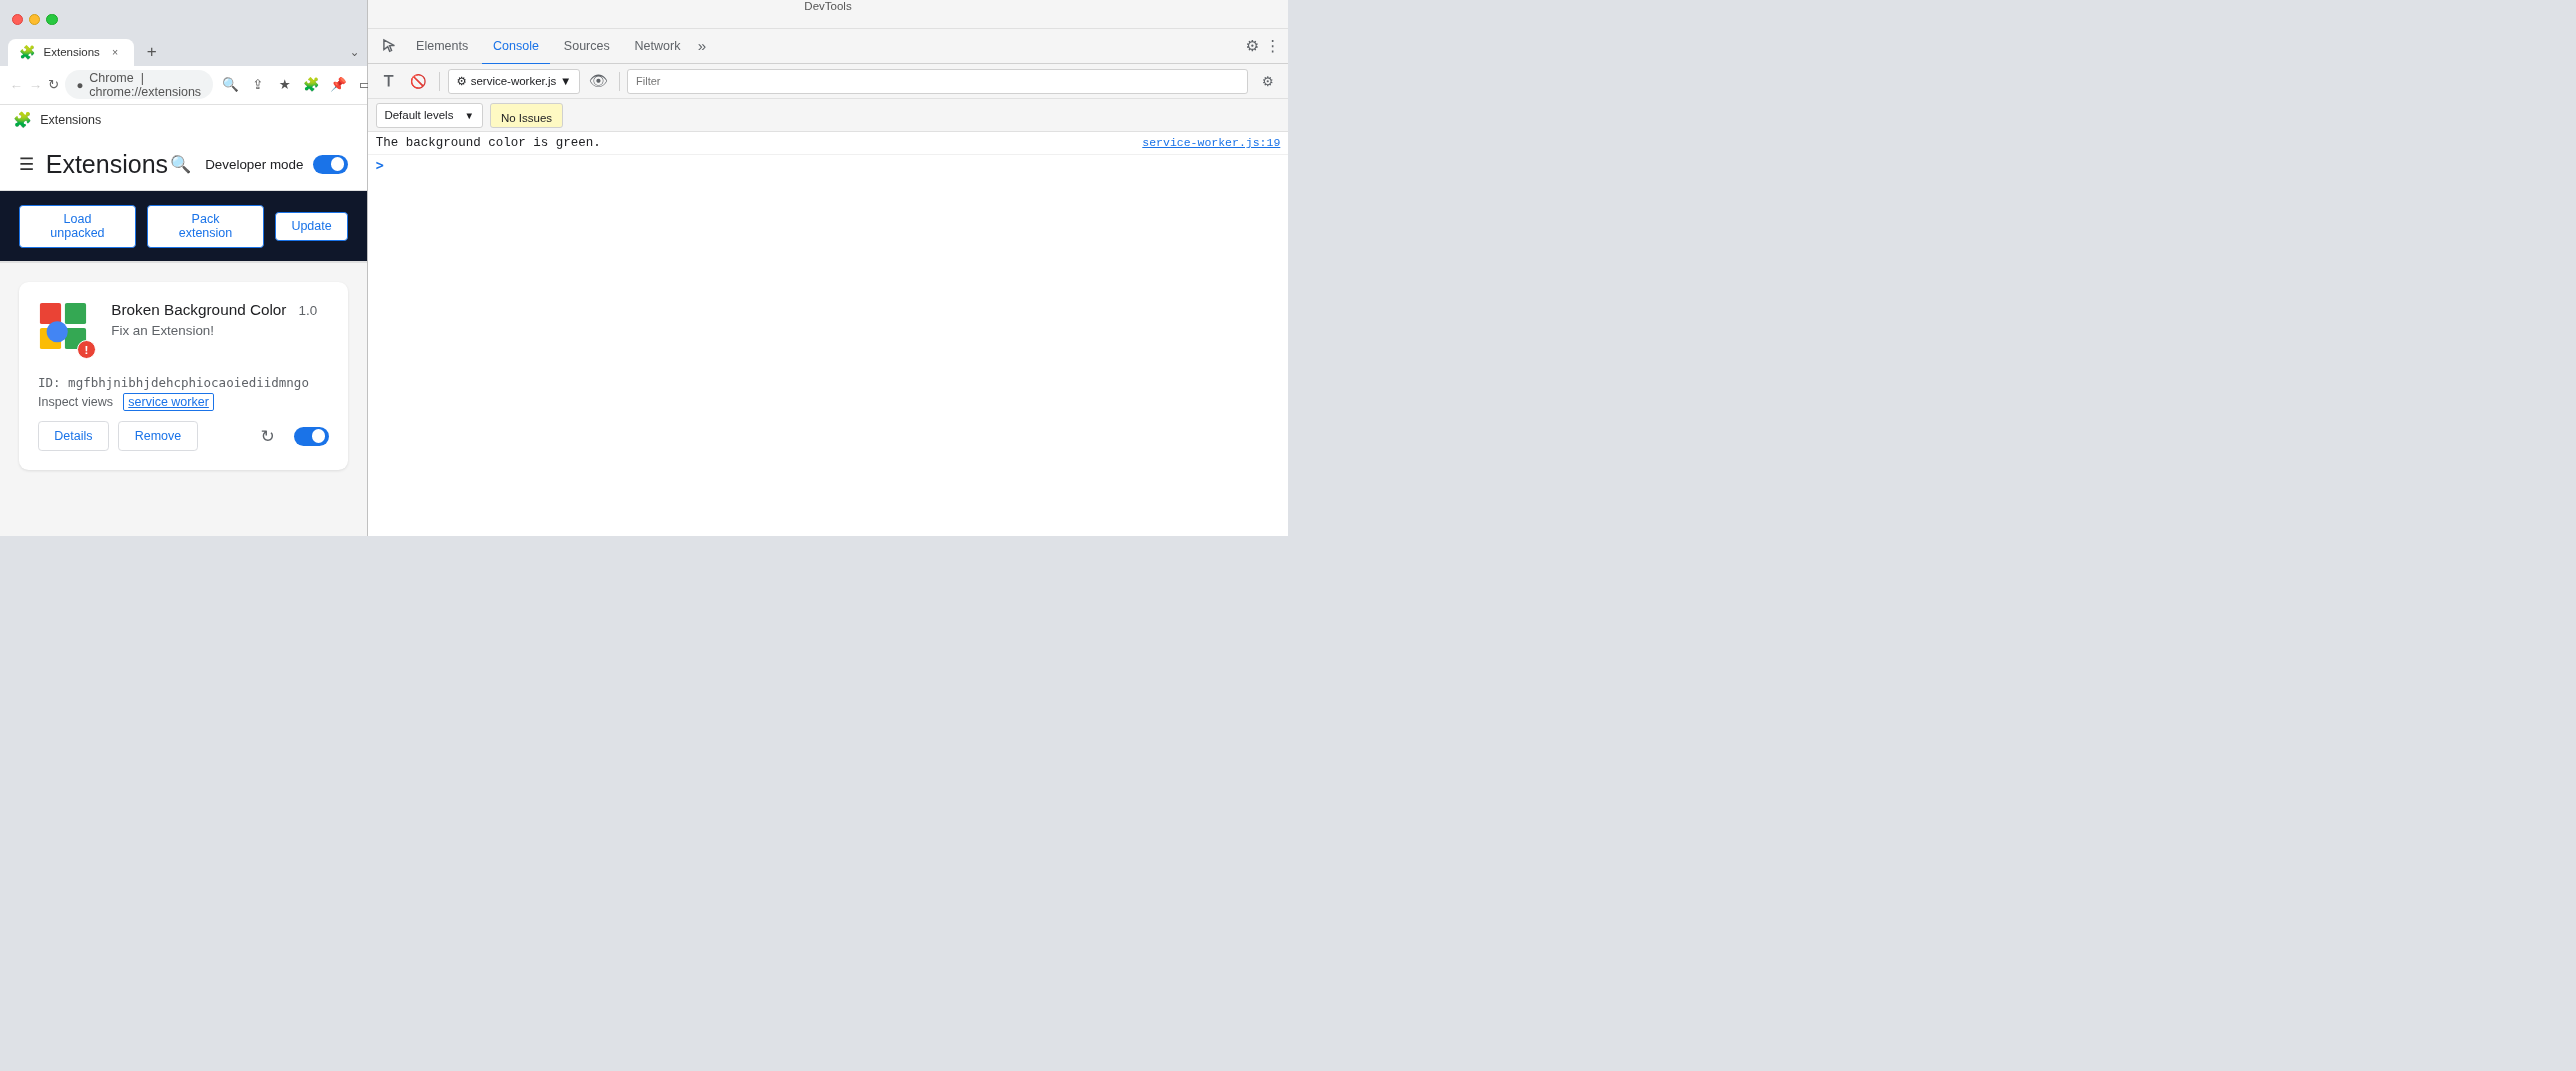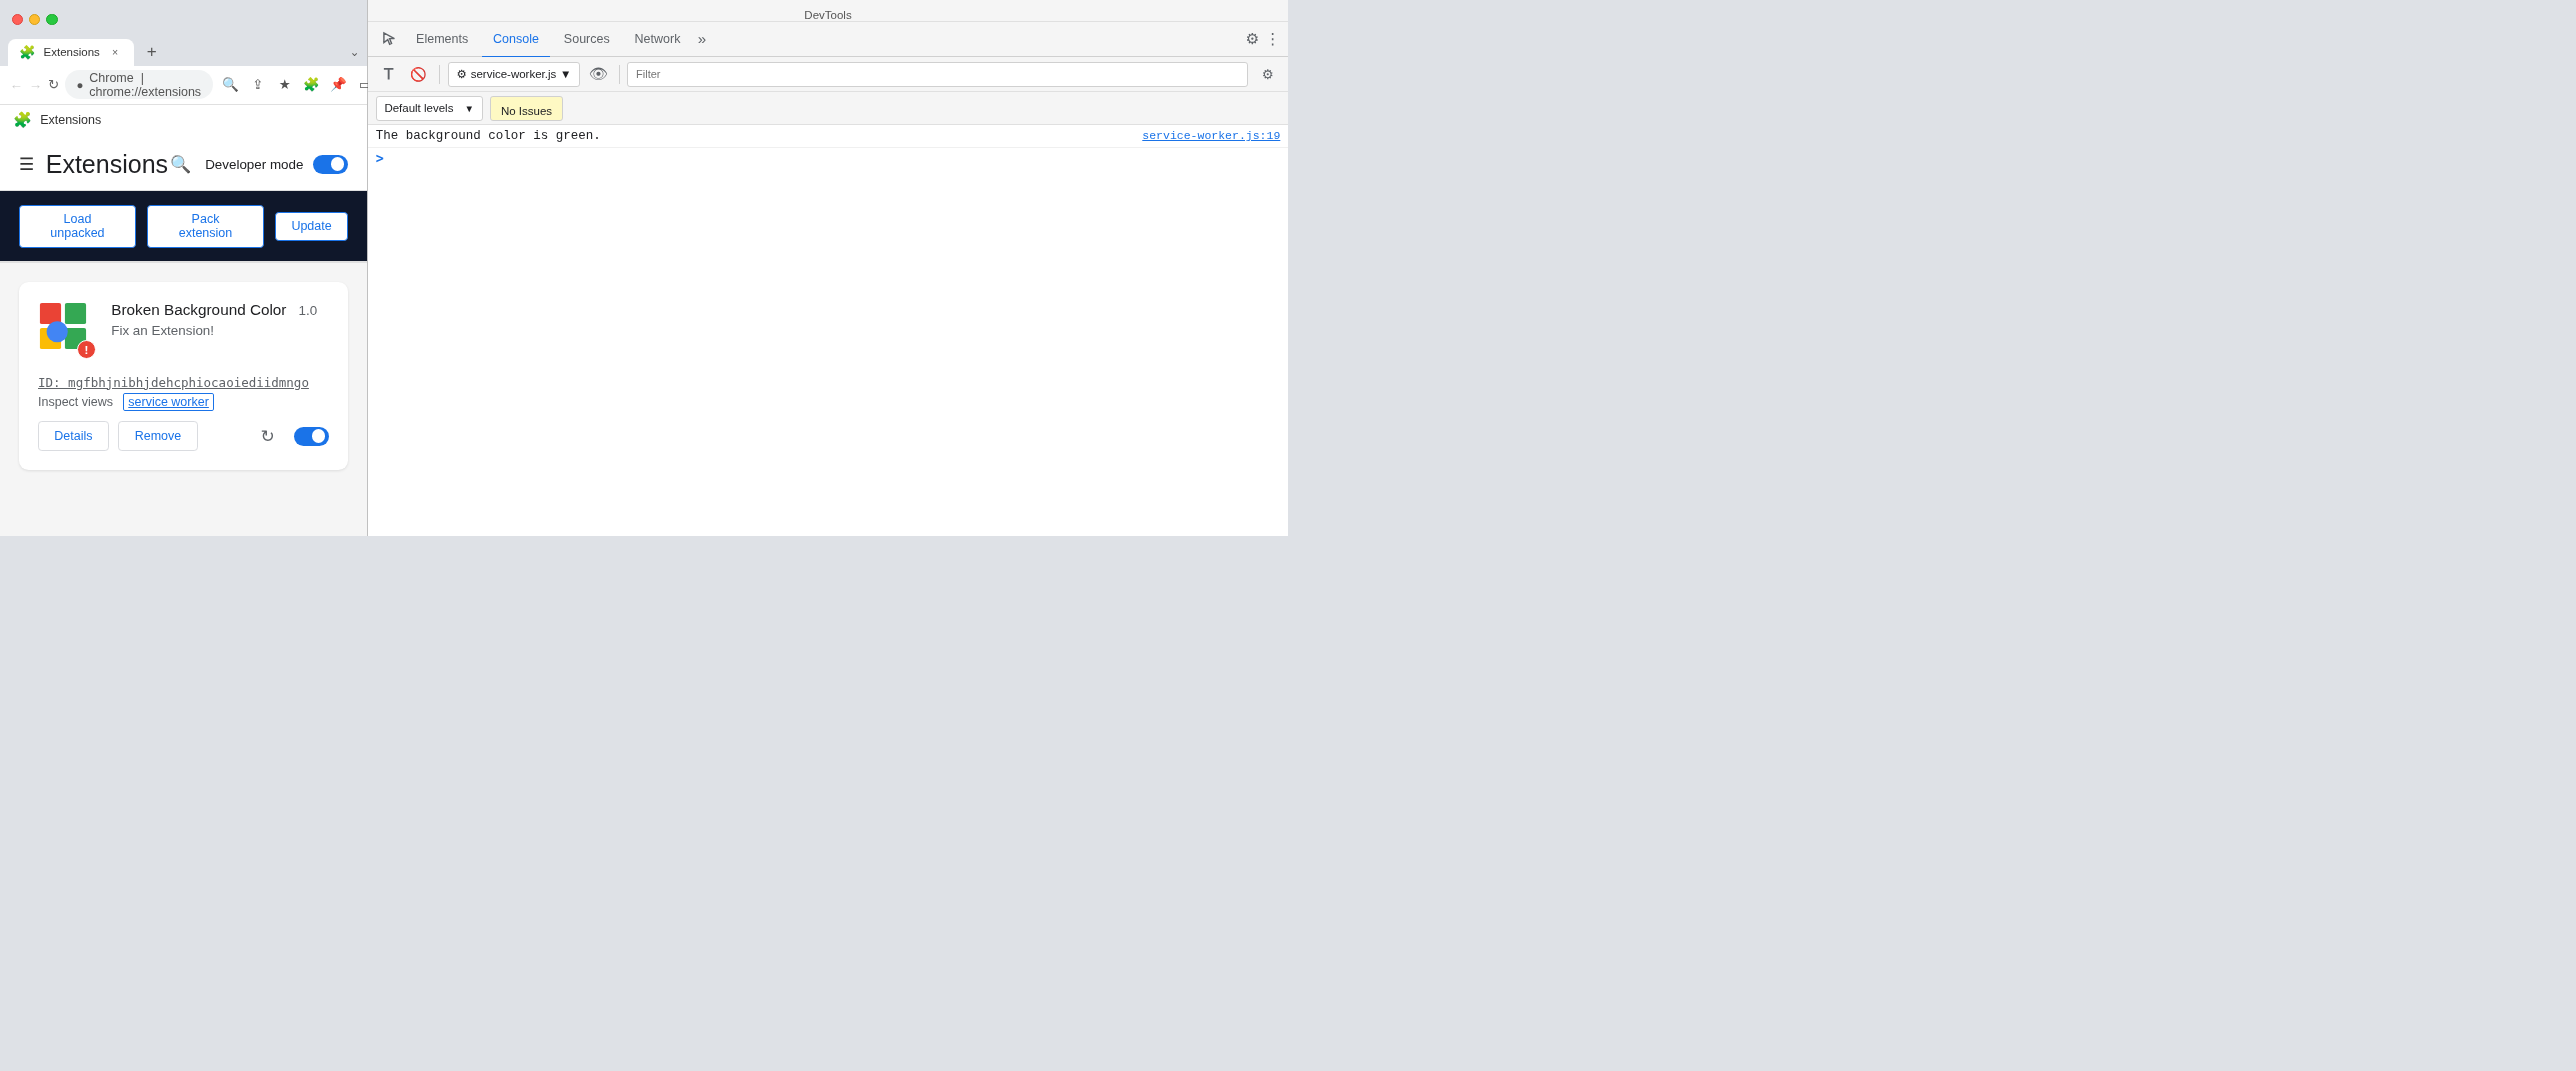--- a/index.html
+++ b/index.html
@@ -62,38 +62,38 @@
     
     .cards-area { padding: 19px; }
     .ext-card { background: white; border-radius: 9.6px; padding: 19px; box-shadow: 0 1px 2.9px rgba(0,0,0,0.1); }
     .card-header { display: flex; align-items: flex-start; gap: 15.3px; margin-bottom: 15.3px; }
     .ext-icon-wrap { position: relative; width: 58px; height: 58px; flex-shrink: 0; }
     .ext-error-badge { position: absolute; bottom: 0; right: 0; width: 19px; height: 19px; background: #ea4335; border-radius: 50%; display: flex; align-items: center; justify-content: center; color: white; font-size: 11.5px; font-weight: bold; border: 1.9px solid white; }
     .card-info { flex: 1; }
     .card-name { font-size: 15.3px; font-weight: 500; color: #202124; }
     .card-version { font-size: 13.4px; color: #5f6368; margin-left: 7.7px; }
     .card-desc { font-size: 13.4px; color: #5f6368; margin-top: 3.8px; }
-    .card-id { font-size: 12.5px; color: #5f6368; margin-top: 15.3px; font-family: monospace; text-decoration: underline; }
+    .card-id { font-size: 12.5px; color: #5f6368; margin-top: 15.3px; font-family: monospace; }
     .card-inspect { font-size: 12.5px; color: #5f6368; margin-top: 5.8px; }
     .inspect-link { color: #1a73e8; text-decoration: underline; cursor: pointer; border: 1px solid #1a73e8; padding: 1px 3.8px; border-radius: 1.9px; }
     .card-footer { display: flex; align-items: center; margin-top: 12px; gap: 9.6px; }
     .card-btn { padding: 6.7px 15.3px; border: 1px solid #dadce0; border-radius: 3.8px; background: white; color: #1a73e8; font-size: 12.5px; font-weight: 500; cursor: pointer; }
     .card-spacer { flex: 1; }
     .refresh-btn { font-size: 17px; color: #5f6368; cursor: pointer; margin-right: 9.6px; }
     .card-toggle { position: relative; width: 35px; height: 19px; }
     .card-toggle-slider { position: absolute; cursor: pointer; top: 0; left: 0; right: 0; bottom: 0; background-color: #1a73e8; border-radius: 19px; }
     .card-toggle-slider:before { position: absolute; content: ""; height: 13.4px; width: 13.4px; left: 18px; bottom: 2.9px; background-color: white; border-radius: 50%; }
 
     
     .ext-icon-svg { width: 50px; height: 50px; }
 
     
     .devtools { width: 920px; background: #ffffff; display: flex; flex-direction: column; height: 100%; }
 
-    .devtools-titlebar { display: flex; align-items: flex-end; justify-content: center; background: #f5f5f5; height: 22px; border-bottom: 1px solid #e0e0e0; }
+    .devtools-titlebar { display: flex; align-items: flex-start; justify-content: center; background: #f5f5f5; height: 29px; border-bottom: 1px solid #e0e0e0; }
     .devtools-title { font-size: 11.5px; color: #555; }
 
     .devtools-tabs { display: flex; align-items: center; background: #f5f5f5; padding: 0 7.7px; border-bottom: 1px solid #d0d0d0; height: 35px; gap: 1.9px; }
     .dt-cursor-btn { width: 27px; height: 27px; display: flex; align-items: center; justify-content: center; color: #5f6368; font-size: 15.3px; cursor: pointer; }
     .dt-tab { padding: 3.8px 11.5px; font-size: 12.5px; color: #5f6368; cursor: pointer; height: 35px; display: flex; align-items: center; border-bottom: 1.9px solid transparent; }
     .dt-tab.active { color: #1a73e8; border-bottom: 1.9px solid #1a73e8; }
     .dt-overflow { font-size: 15.3px; color: #5f6368; cursor: pointer; margin-left: 3.8px; }
     .dt-settings { margin-left: auto; font-size: 15.3px; color: #5f6368; cursor: pointer; }
     .dt-more { font-size: 15.3px; color: #5f6368; cursor: pointer; margin-left: 3.8px; }
 

